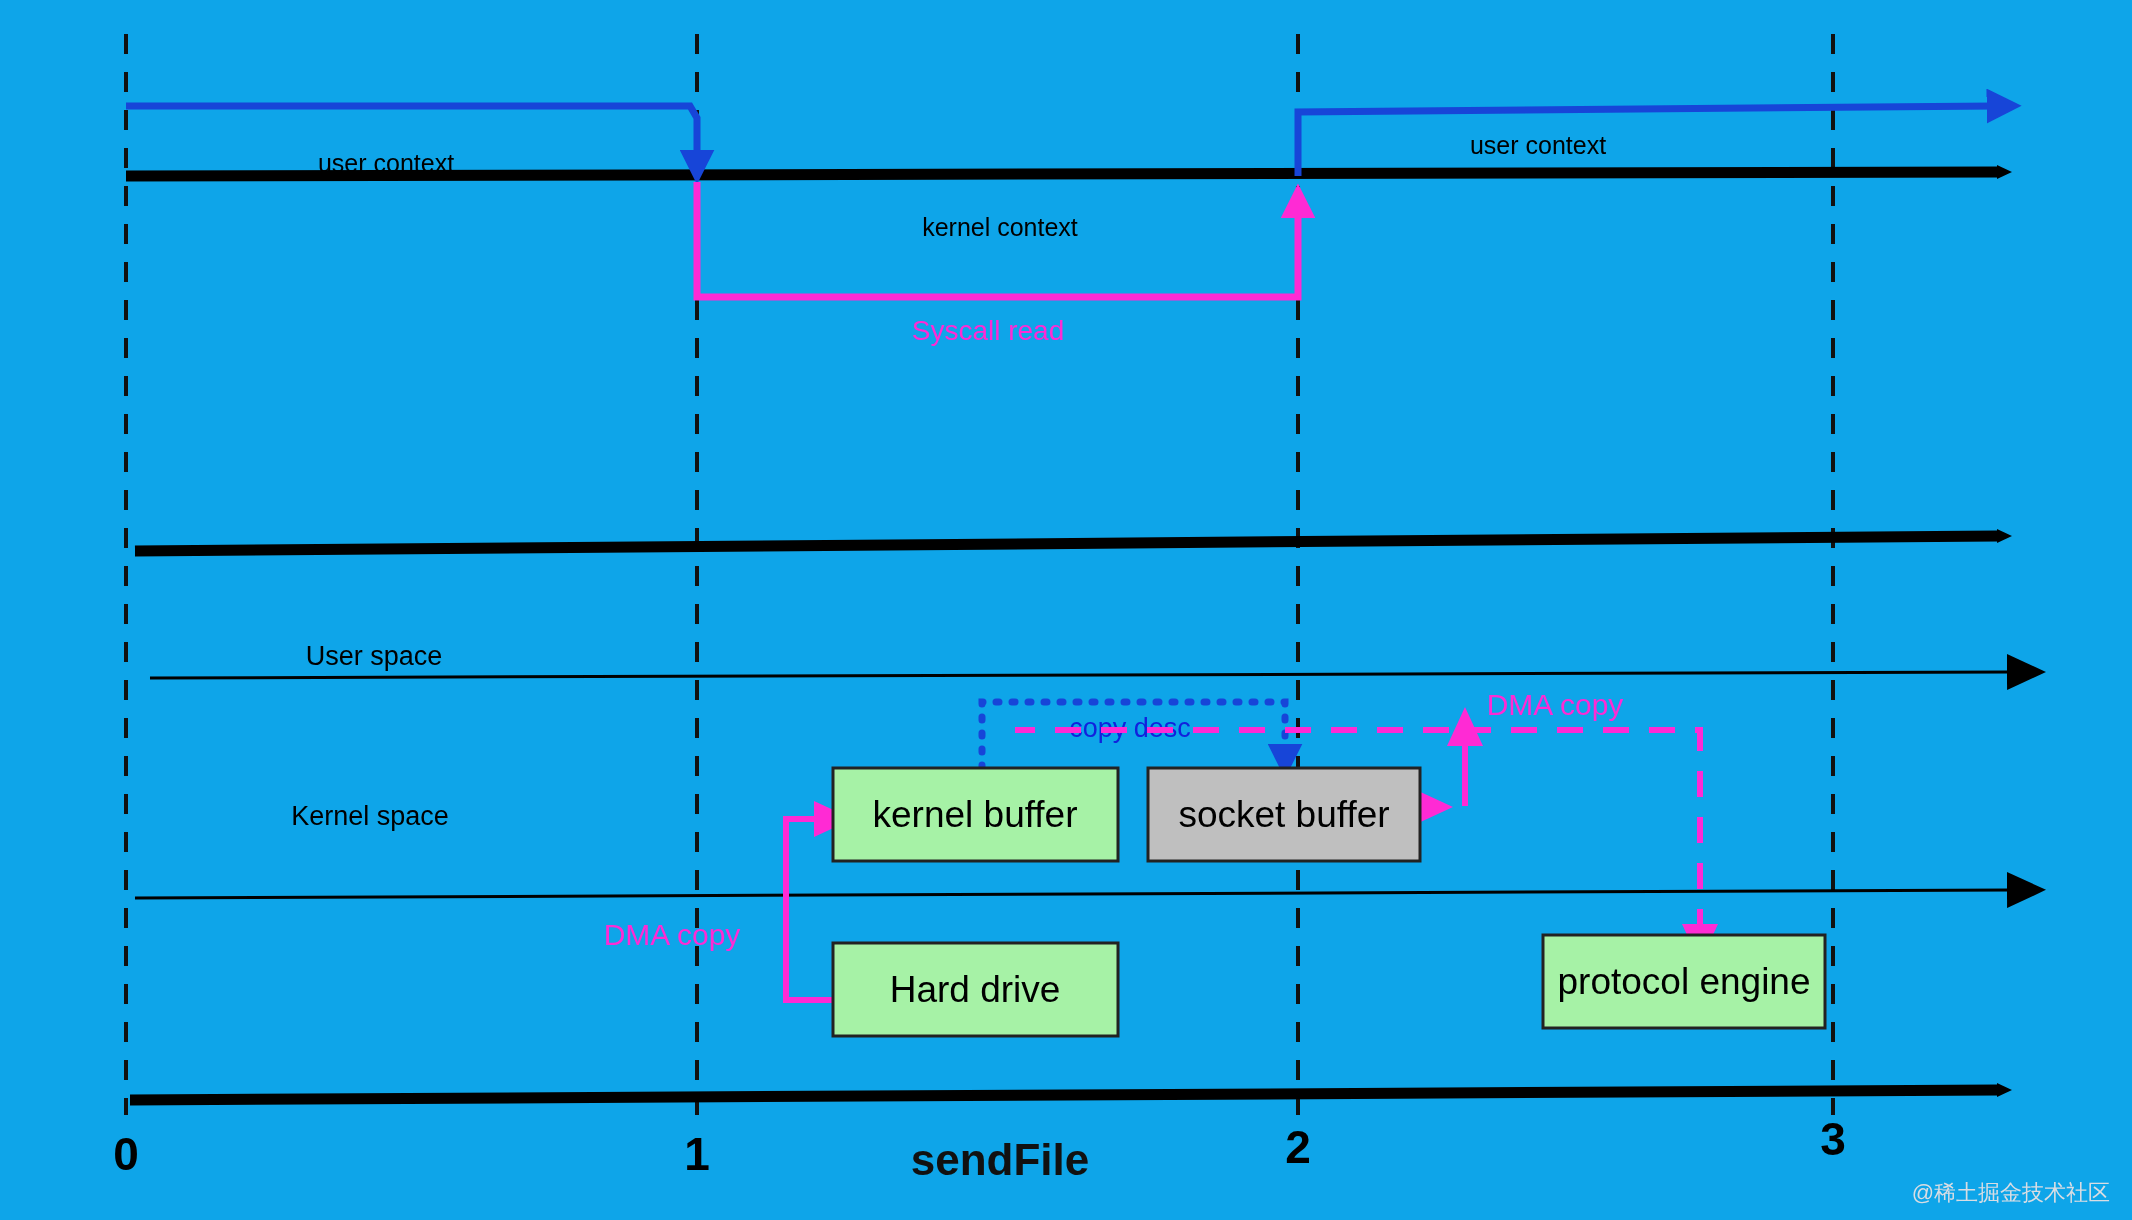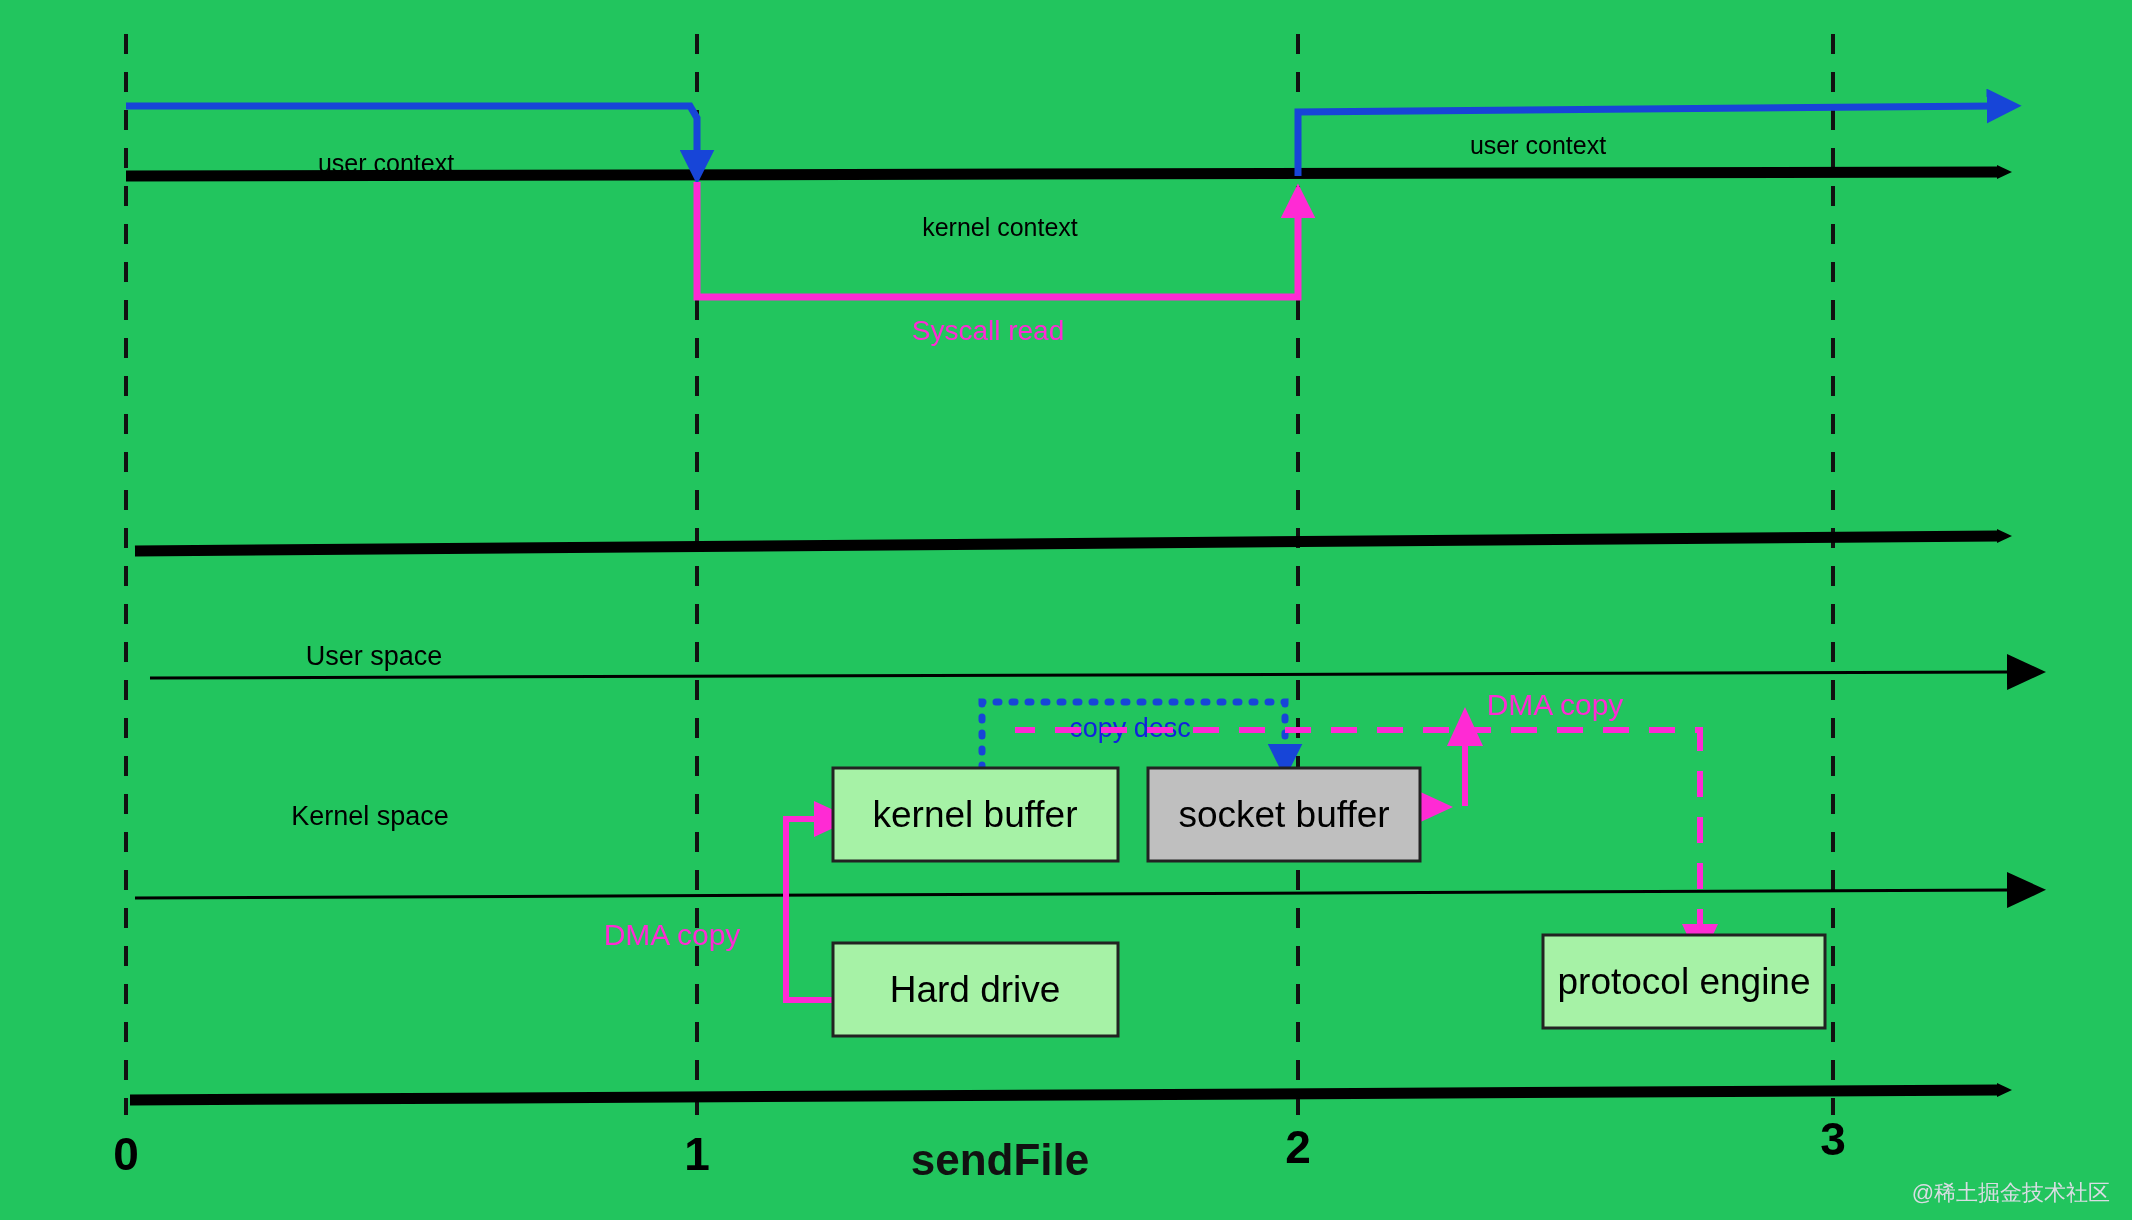--- a/index.html
+++ b/index.html
@@ -1,18 +1,18 @@
 <!DOCTYPE html>
 <html><head>
 <meta charset="utf-8">
 <style>
   html,body{margin:0;padding:0;background:#ffffff;}
   body{width:2132px;height:1220px;overflow:hidden;
        font-family:"Liberation Sans", sans-serif;}
-  #stage{position:relative;width:2132px;height:1220px;background:#22c55e;}
+  #stage{position:relative;width:2132px;height:1220px;background:#0ea5e9;}
   svg{display:block;}
   .lbl{font-family:"Liberation Sans", sans-serif;fill:#000;}
   .lbl-dark{font-family:"Liberation Sans", sans-serif;fill:#111;}
   .lbl-mag{font-family:"Liberation Sans", sans-serif;fill:#ff2ad4;}
   .lbl-blue{font-family:"Liberation Sans", sans-serif;fill:#1122dd;}
   .wm{font-family:"Liberation Sans", sans-serif;fill:#d9dde3;}
   .boxlabel{font-family:"Liberation Sans", sans-serif;fill:#000;font-size:37px;}
   .ticknum{font-family:"Liberation Sans", sans-serif;fill:#000;font-size:46px;font-weight:bold;}
 </style>
 </head>

